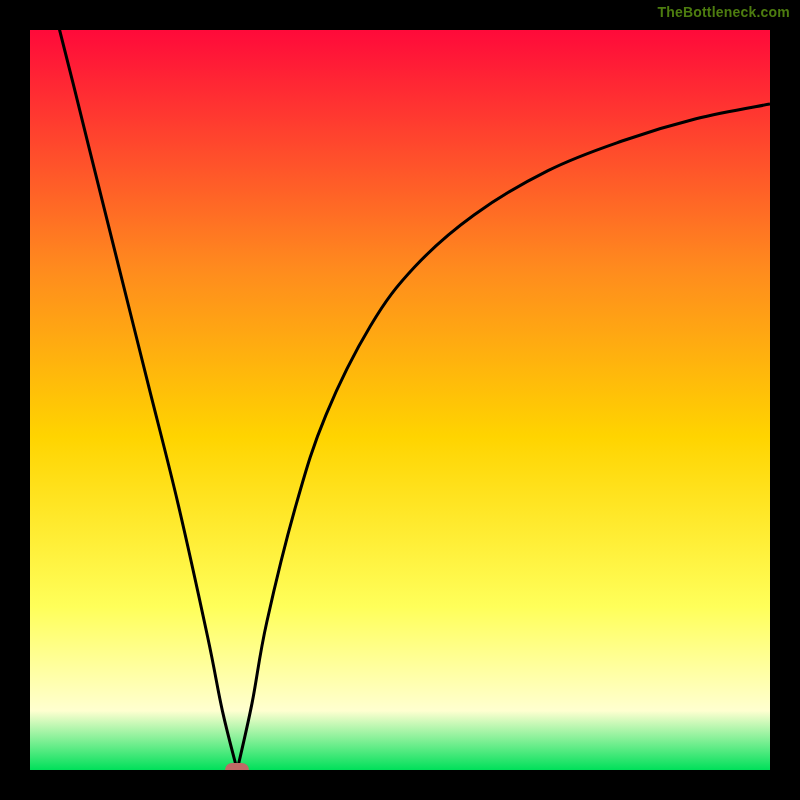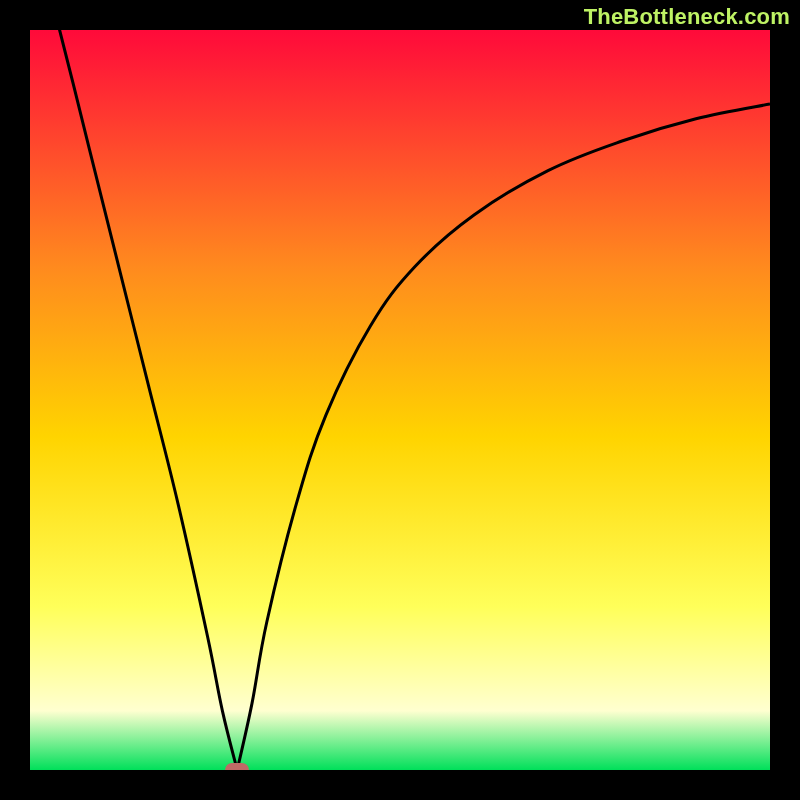--- a/index.html
+++ b/index.html
@@ -1,19 +1,19 @@
 <!DOCTYPE html>
 <html><head>
 <meta charset="utf-8">
 <style>
   html,body{margin:0;padding:0;width:800px;height:800px;overflow:hidden;background:#000;font-family:Arial,Helvetica,sans-serif}
   .frame{position:absolute;inset:0;background:#000}
   .plot-area{position:absolute;left:30px;top:30px;width:740px;height:740px;overflow:hidden}
   .gradient{position:absolute;inset:0}
-  .watermark{position:absolute;top:4px;right:10px;color:#bef264;font-size:22px;font-weight:600;letter-spacing:.2px}
+  .watermark{position:absolute;top:4px;right:10px;color:#4d7c0f;font-size:14px;font-weight:600;letter-spacing:.2px}
   svg.curve{position:absolute;inset:0}
   .marker{position:absolute;width:24px;height:14px;border-radius:7px;background:#bf6a66;transform:translate(-50%,-50%)}
 </style>
 </head>
 <body>
 
 <div class="frame">
   <div class="plot-area">
 
     <svg class="gradient" viewBox="0 0 740 740" preserveAspectRatio="none">

